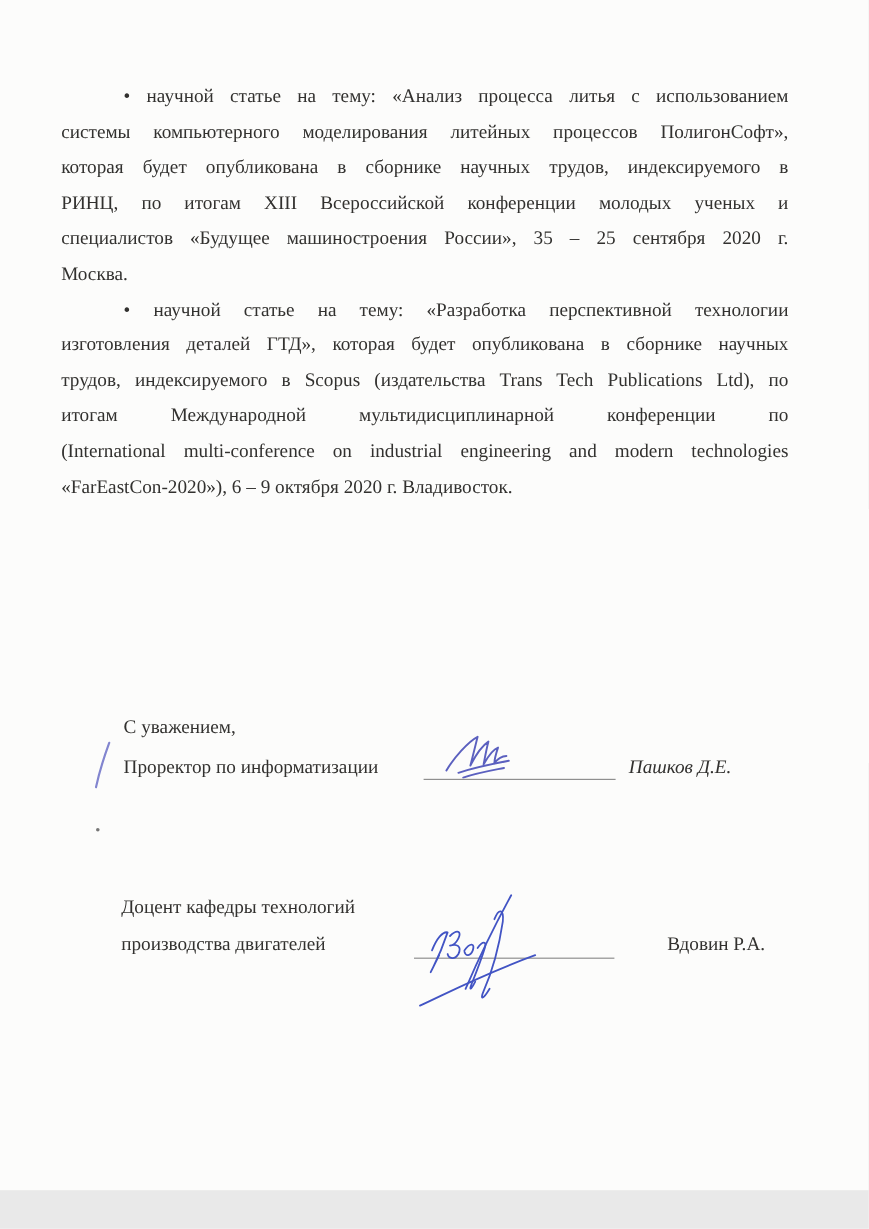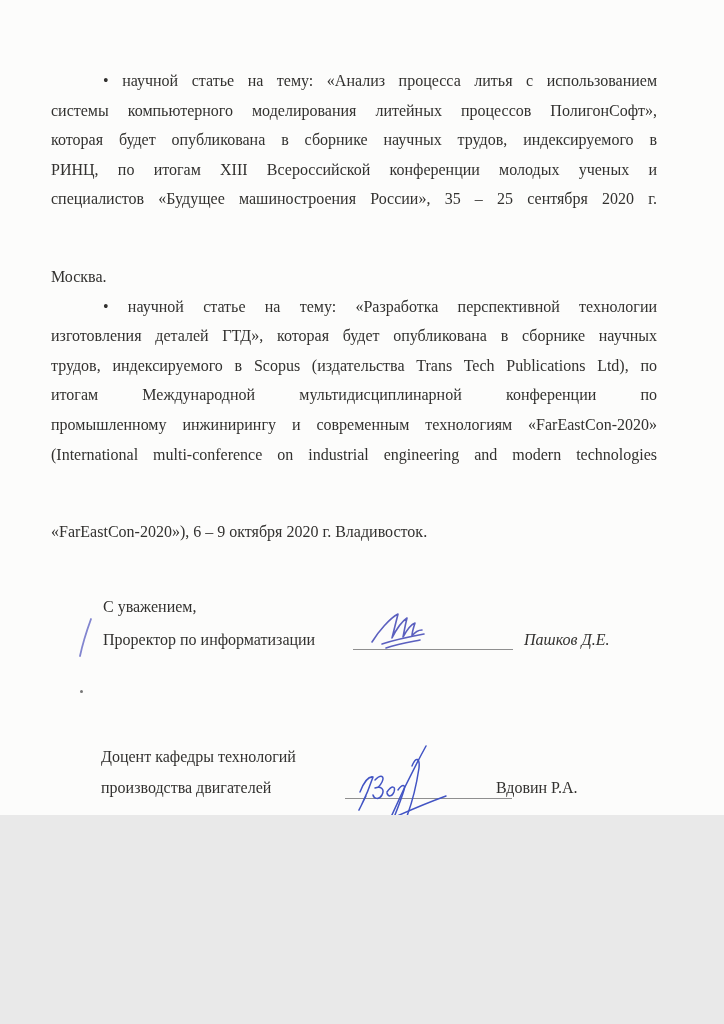--- a/index.html
+++ b/index.html
@@ -1,37 +1,37 @@
 <!DOCTYPE html>
 <html><head>
 <meta charset="utf-8">
 <style>
   html,body{margin:0;padding:0;background:#e9e9e9;}
   .page{
     position:relative;
-    width:724px;height:815px;
+    width:724px;height:992px;
     margin:0 auto;
     background:#fcfcfb;
     overflow:hidden;
     font-family:"Liberation Serif","DejaVu Serif",serif;
     color:#32312f;
   }
   .body-text{
     position:absolute;
     left:51px;top:66px;width:606px;
     font-size:16px;
     line-height:29.6px;
   }
   .line{
     text-align:justify;
     text-align-last:justify;
     white-space:normal;
   }
   .line.first{ text-indent:52px; }
-  .line.last{ text-align-last:left;margin-top:48px; }
+  .line.last{ text-align-last:left; }
   .txt{ position:absolute; font-size:16px; line-height:22px; white-space:nowrap; }
   .sigline{
     position:absolute; height:1px;
     border-bottom:1.2px solid #8f8f8f;
   }
   .penmark{ position:absolute; }
   .pen-dot{
     position:absolute; width:3px; height:3px; border-radius:50%;
     background:#4a4a4a; opacity:.75;
   }
@@ -49,21 +49,20 @@
       <div class="line">которая будет опубликована в сборнике научных трудов, индексируемого в</div>
       <div class="line">РИНЦ, по итогам XIII Всероссийской конференции молодых ученых и</div>
       <div class="line">специалистов «Будущее машиностроения России», 35 – 25 сентября 2020 г.</div>
       <div class="line last">Москва.</div>
     </div>
     <div>
       <div class="line first">• научной статье на тему: «Разработка перспективной технологии</div>
       <div class="line">изготовления деталей ГТД», которая будет опубликована в сборнике научных</div>
       <div class="line">трудов, индексируемого в Scopus (издательства Trans Tech Publications Ltd), по</div>
       <div class="line">итогам Международной мультидисциплинарной конференции по</div>
-      <div class="line">промышленному инжинирингу и современным технологиям «FarEastCon-2020»</div>
       <div class="line">(International multi-conference on industrial engineering and modern technologies</div>
       <div class="line last">«FarEastCon-2020»), 6 – 9 октября 2020 г. Владивосток.</div>
     </div>
   </div>
 
   <div class="txt" style="left:103px;top:596px;">С уважением,</div>
 
   <div class="penmark" style="left:76px;top:616px;">
     <svg width="20" height="44" viewBox="0 0 20 44">
       <path d="M15,3 C11,14 7,26 4,40" fill="none" stroke-width="1.8" stroke-linecap="round" stroke="#8285cf"></path>
@@ -94,15 +93,15 @@
         <path d="M18,52 C22,42 27,36 31,37 C28,46 24,56 19,66 C17,70 16,72 18,68 L24,56"></path>
         <path d="M33,40 C39,34 43,36 40,42 C38,46 35,48 33,48 C39,46 43,49 40,55 C37,60 32,59 31,55"></path>
         <path d="M45,52 C50,45 54,46 52,52 C50,57 46,57 45,53"></path>
         <path d="M56,50 C60,44 64,44 62,50 C59,60 55,70 51,80 C49,85 50,86 54,78"></path>
         <path d="M84,6 C72,28 58,56 46,84"></path>
         <path d="M70,26 C74,16 78,18 77,28 C74,48 68,70 61,86 C58,93 60,94 66,84"></path>
         <path d="M8,98 C30,88 60,72 104,56"></path>
       </g>
     </svg>
   </div>
-  <div class="txt" style="left:496px;top:777px;">Вдовин Р.А.</div>
+  <div class="txt" style="left:556px;top:777px;">Вдовин Р.А.</div>
 
 </div>
 
 </body></html>

